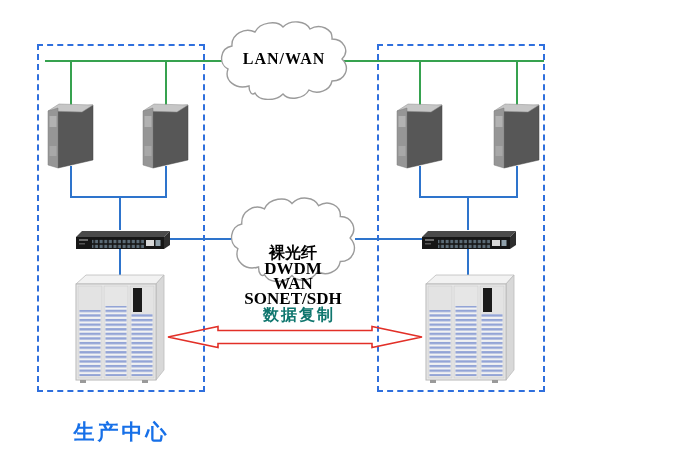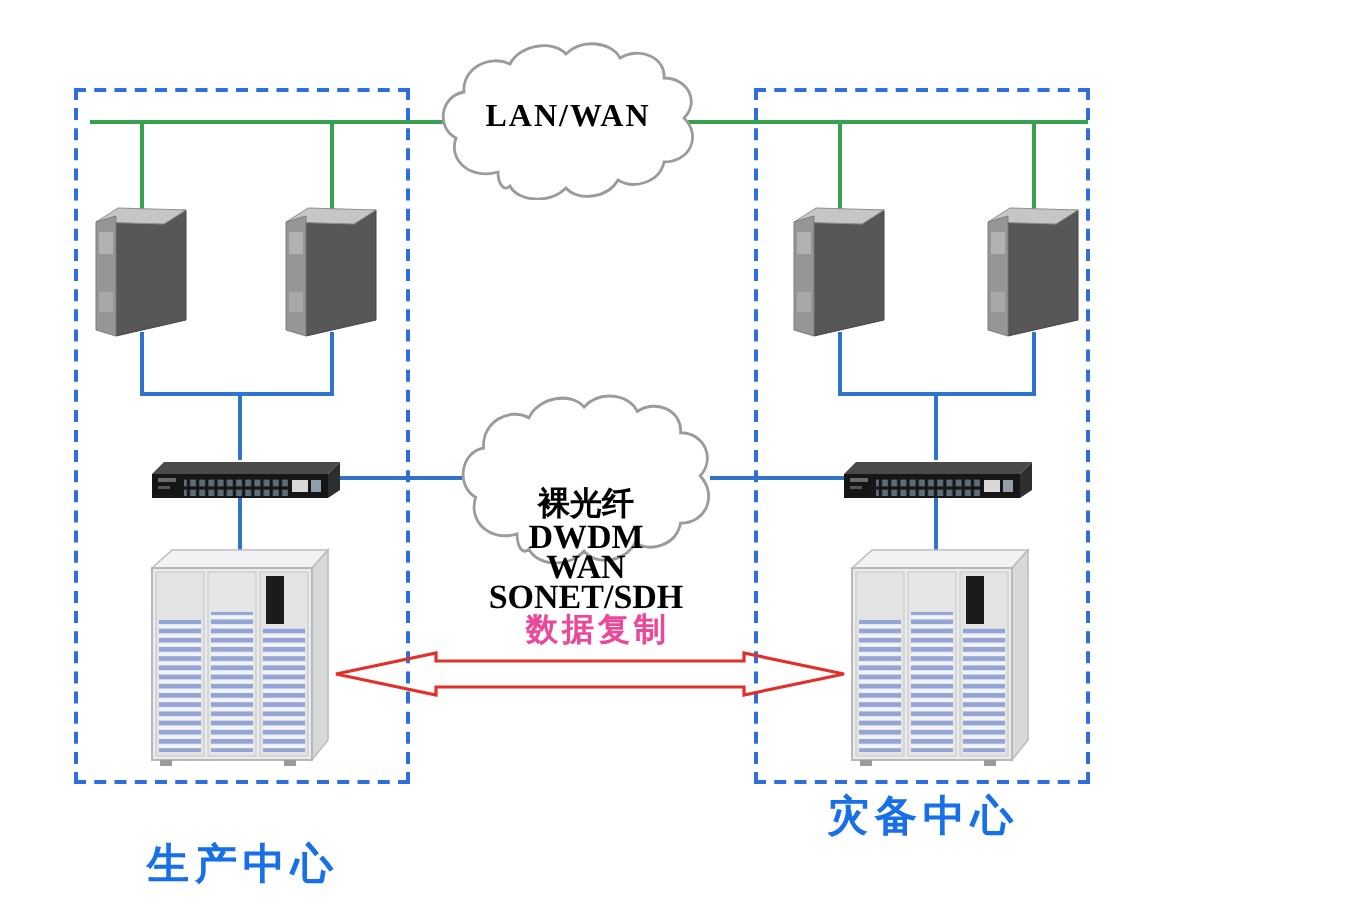--- a/index.html
+++ b/index.html
@@ -17,21 +17,21 @@
   #lanwan-label{left:219px;top:50px;width:130px;font-size:16px;letter-spacing:1px;}
   #midcloud-text{left:229px;top:209px;width:128px;line-height:15px;margin-top:35px;}
   #midcloud-text .l1{font-size:16px;line-height:17px;font-family:"Liberation Sans",sans-serif;}
   #midcloud-text .l2{font-size:17px;}
   .dev{position:absolute;}
   .zone-label{position:absolute;top:394px;text-align:center;color:#1770e8;font-weight:bold;
               font-size:21px;letter-spacing:3px;}
   #zone-label-left{left:38px;width:167px;margin-top:24px;}
   #zone-label-right{left:378px;width:167px;}
   #replication-label{position:absolute;left:251px;top:305px;width:96px;text-align:center;
-                     color:#ec4899;font-weight:bold;font-size:16px;letter-spacing:2px;}
+                     color:#0f766e;font-weight:bold;font-size:16px;letter-spacing:2px;}
 </style>
 </head>
 <body>
 
 <div id="canvas">
 
   <svg width="0" height="0" style="position:absolute" aria-hidden="true">
     <defs>
       <pattern id="ports" width="4.6" height="5" patternUnits="userSpaceOnUse">
         <rect x="0.6" y="0.8" width="3" height="3.4" fill="#5d6d78"></rect>
@@ -142,15 +142,14 @@
   <svg class="dev" style="left:420px;top:272px" width="96" height="114" viewBox="0 0 96 114">
       <use href="#storageGlyph"></use>
     </svg>
 
   <svg class="dev" style="left:158px;top:321px" width="270" height="33" viewBox="0 0 270 33">
     <polygon points="10,16 60,5.5 60,9.5 214,9.5 214,5.5 264,16 214,26.5 214,22.5 60,22.5 60,26.5" fill="none" stroke="#e23028" stroke-width="1.6" stroke-linejoin="miter"></polygon>
   </svg>
   <div id="replication-label">数据复制</div>
 
   <div id="zone-label-left" class="zone-label">生产中心</div>
-  <div id="zone-label-right" class="zone-label">灾备中心</div>
 
 </div>
 
 </body></html>

